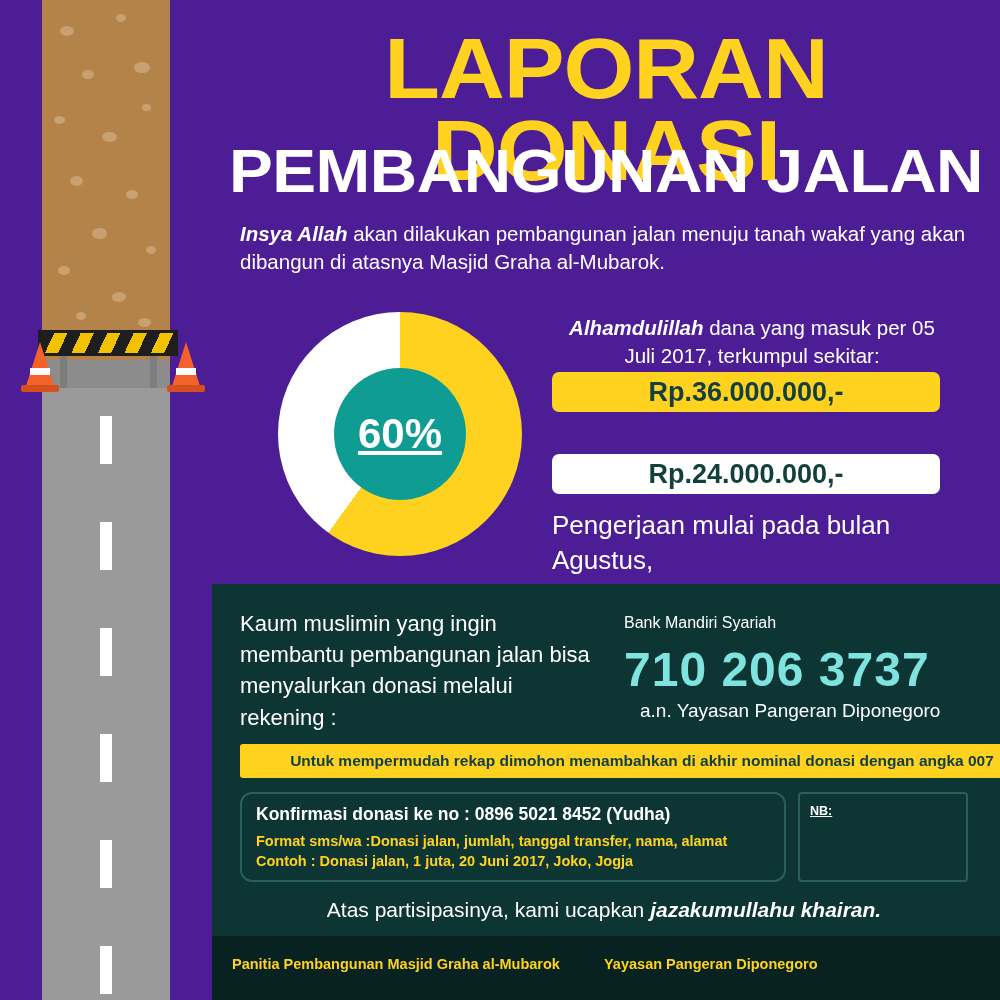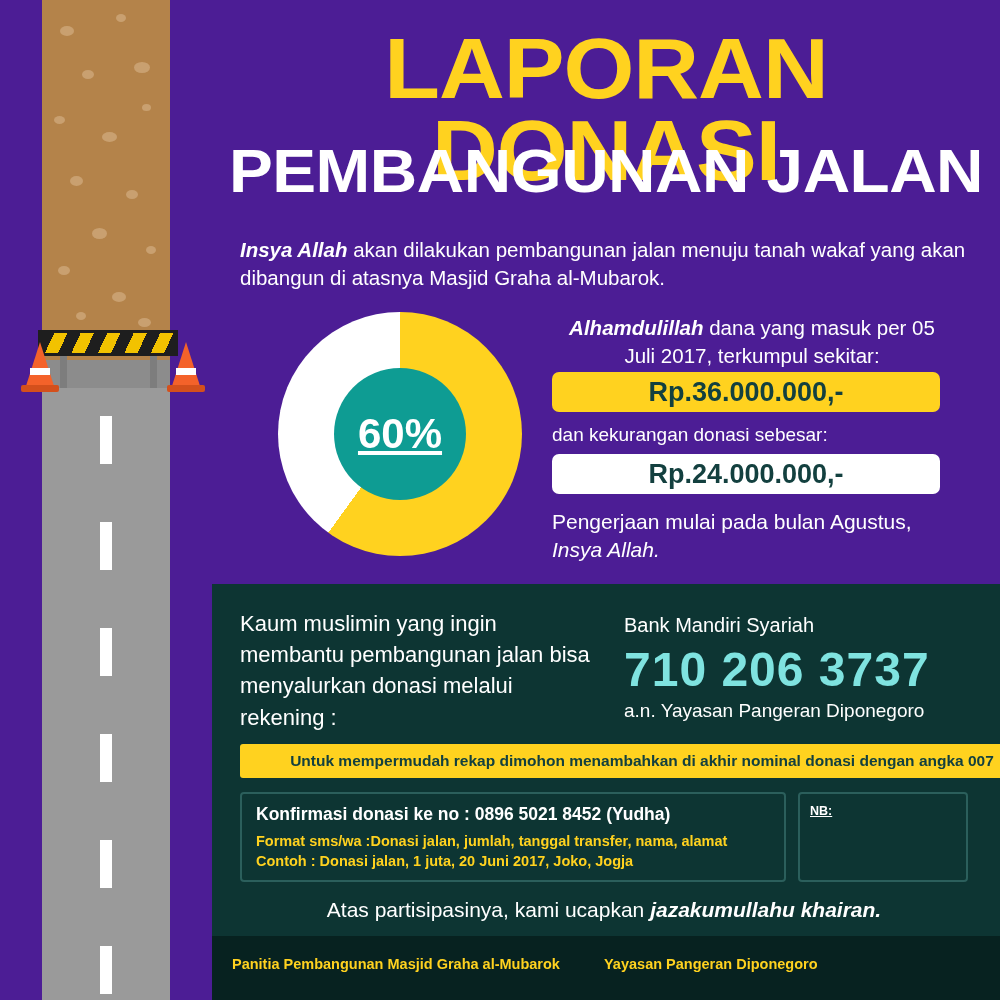--- a/index.html
+++ b/index.html
@@ -110,21 +110,21 @@
     color: #ffffff;
     font-size: 62px;
     font-weight: bold;
     letter-spacing: -0.5px;
     line-height: 1;
     transform: scaleX(1.06);
     transform-origin: center;
   }
   .intro {
     position: absolute;
-    left: 240px; top: 236px;
+    left: 240px; top: 220px;
     width: 726px;
     color: #ffffff;
     font-size: 20.5px;
     line-height: 1.38;
     text-align: left;
   }
   .intro em { font-style: italic; font-weight: bold; }
 
   
   .donut-wrap {
@@ -191,21 +191,21 @@
     width: 400px;
     color: #ffffff;
     font-size: 19px;
     text-align: left;
   }
   .stat-line3 {
     position: absolute;
     left: 552px; top: 508px;
     width: 410px;
     color: #ffffff;
-    font-size: 21px;
+    font-size: 26px;
     line-height: 1.35;
     text-align: left;
   }
   .stat-line3 em { font-style: italic; }
 
   
   .dark-panel {
     position: absolute;
     left: 212px; top: 584px;
     width: 788px; height: 416px;
@@ -223,36 +223,36 @@
     width: 350px;
     color: #ffffff;
     font-size: 22px;
     line-height: 1.42;
   }
   .bank-name {
     position: absolute;
     left: 624px; top: 614px;
     width: 350px;
     color: #ffffff;
-    font-size: 20px;
+    font-size: 16px;
     text-align: left;
   }
   .bank-number {
     position: absolute;
     left: 624px; top: 642px;
     width: 356px;
     color: #7fe3e0;
     font-size: 48px;
     font-weight: bold;
     letter-spacing: 1px;
     text-align: left;
   }
   .bank-holder {
     position: absolute;
-    left: 624px; top: 700px;
+    left: 640px; top: 700px;
     width: 360px;
     color: #ffffff;
     font-size: 19px;
     text-align: left;
   }
 
   .note-yellow {
     position: absolute;
     left: 240px; top: 744px;
     width: 804px; height: 34px;
@@ -267,21 +267,21 @@
     text-align: center;
     box-sizing: border-box;
     padding: 0 8px;
   }
 
   .confirm-box {
     position: absolute;
     left: 240px; top: 792px;
     width: 546px; height: 90px;
     border: 2px solid #2b5f5c;
-    border-radius: 4px;
+    border-radius: 12px;
     box-sizing: border-box;
     padding: 10px 14px;
   }
   .confirm-head {
     color: #ffffff;
     font-size: 17.5px;
     font-weight: bold;
     margin-bottom: 6px;
   }
   .confirm-line {
@@ -383,21 +383,20 @@
   <div class="donut-wrap">
     <div class="donut" style="background: conic-gradient(rgb(255, 210, 31) 0turn, rgb(255, 210, 31) 0.6turn, rgb(255, 255, 255) 0.6turn, rgb(255, 255, 255) 1turn);"></div>
     <div class="donut-hole"></div>
     <div class="donut-label">60%</div>
   </div>
 
   <div class="stat-line1">
     <em>Alhamdulillah</em><span> dana yang masuk per 05 Juli 2017, terkumpul sekitar:</span>
   </div>
   <div class="amount-box amount-yellow">Rp.36.000.000,-</div>
-  <div class="stat-line2">dan kekurangan donasi sebesar:</div>
   <div class="amount-box amount-white">Rp.24.000.000,-</div>
   <div class="stat-line3">
     <span>Pengerjaan mulai pada bulan Agustus,</span><br>
     <em>Insya Allah.</em>
   </div>
 
   <div class="dark-panel"></div>
   <div class="bottom-strip"></div>
 
   <div class="appeal">Kaum muslimin yang ingin membantu pembangunan jalan bisa menyalurkan donasi melalui rekening :</div>

